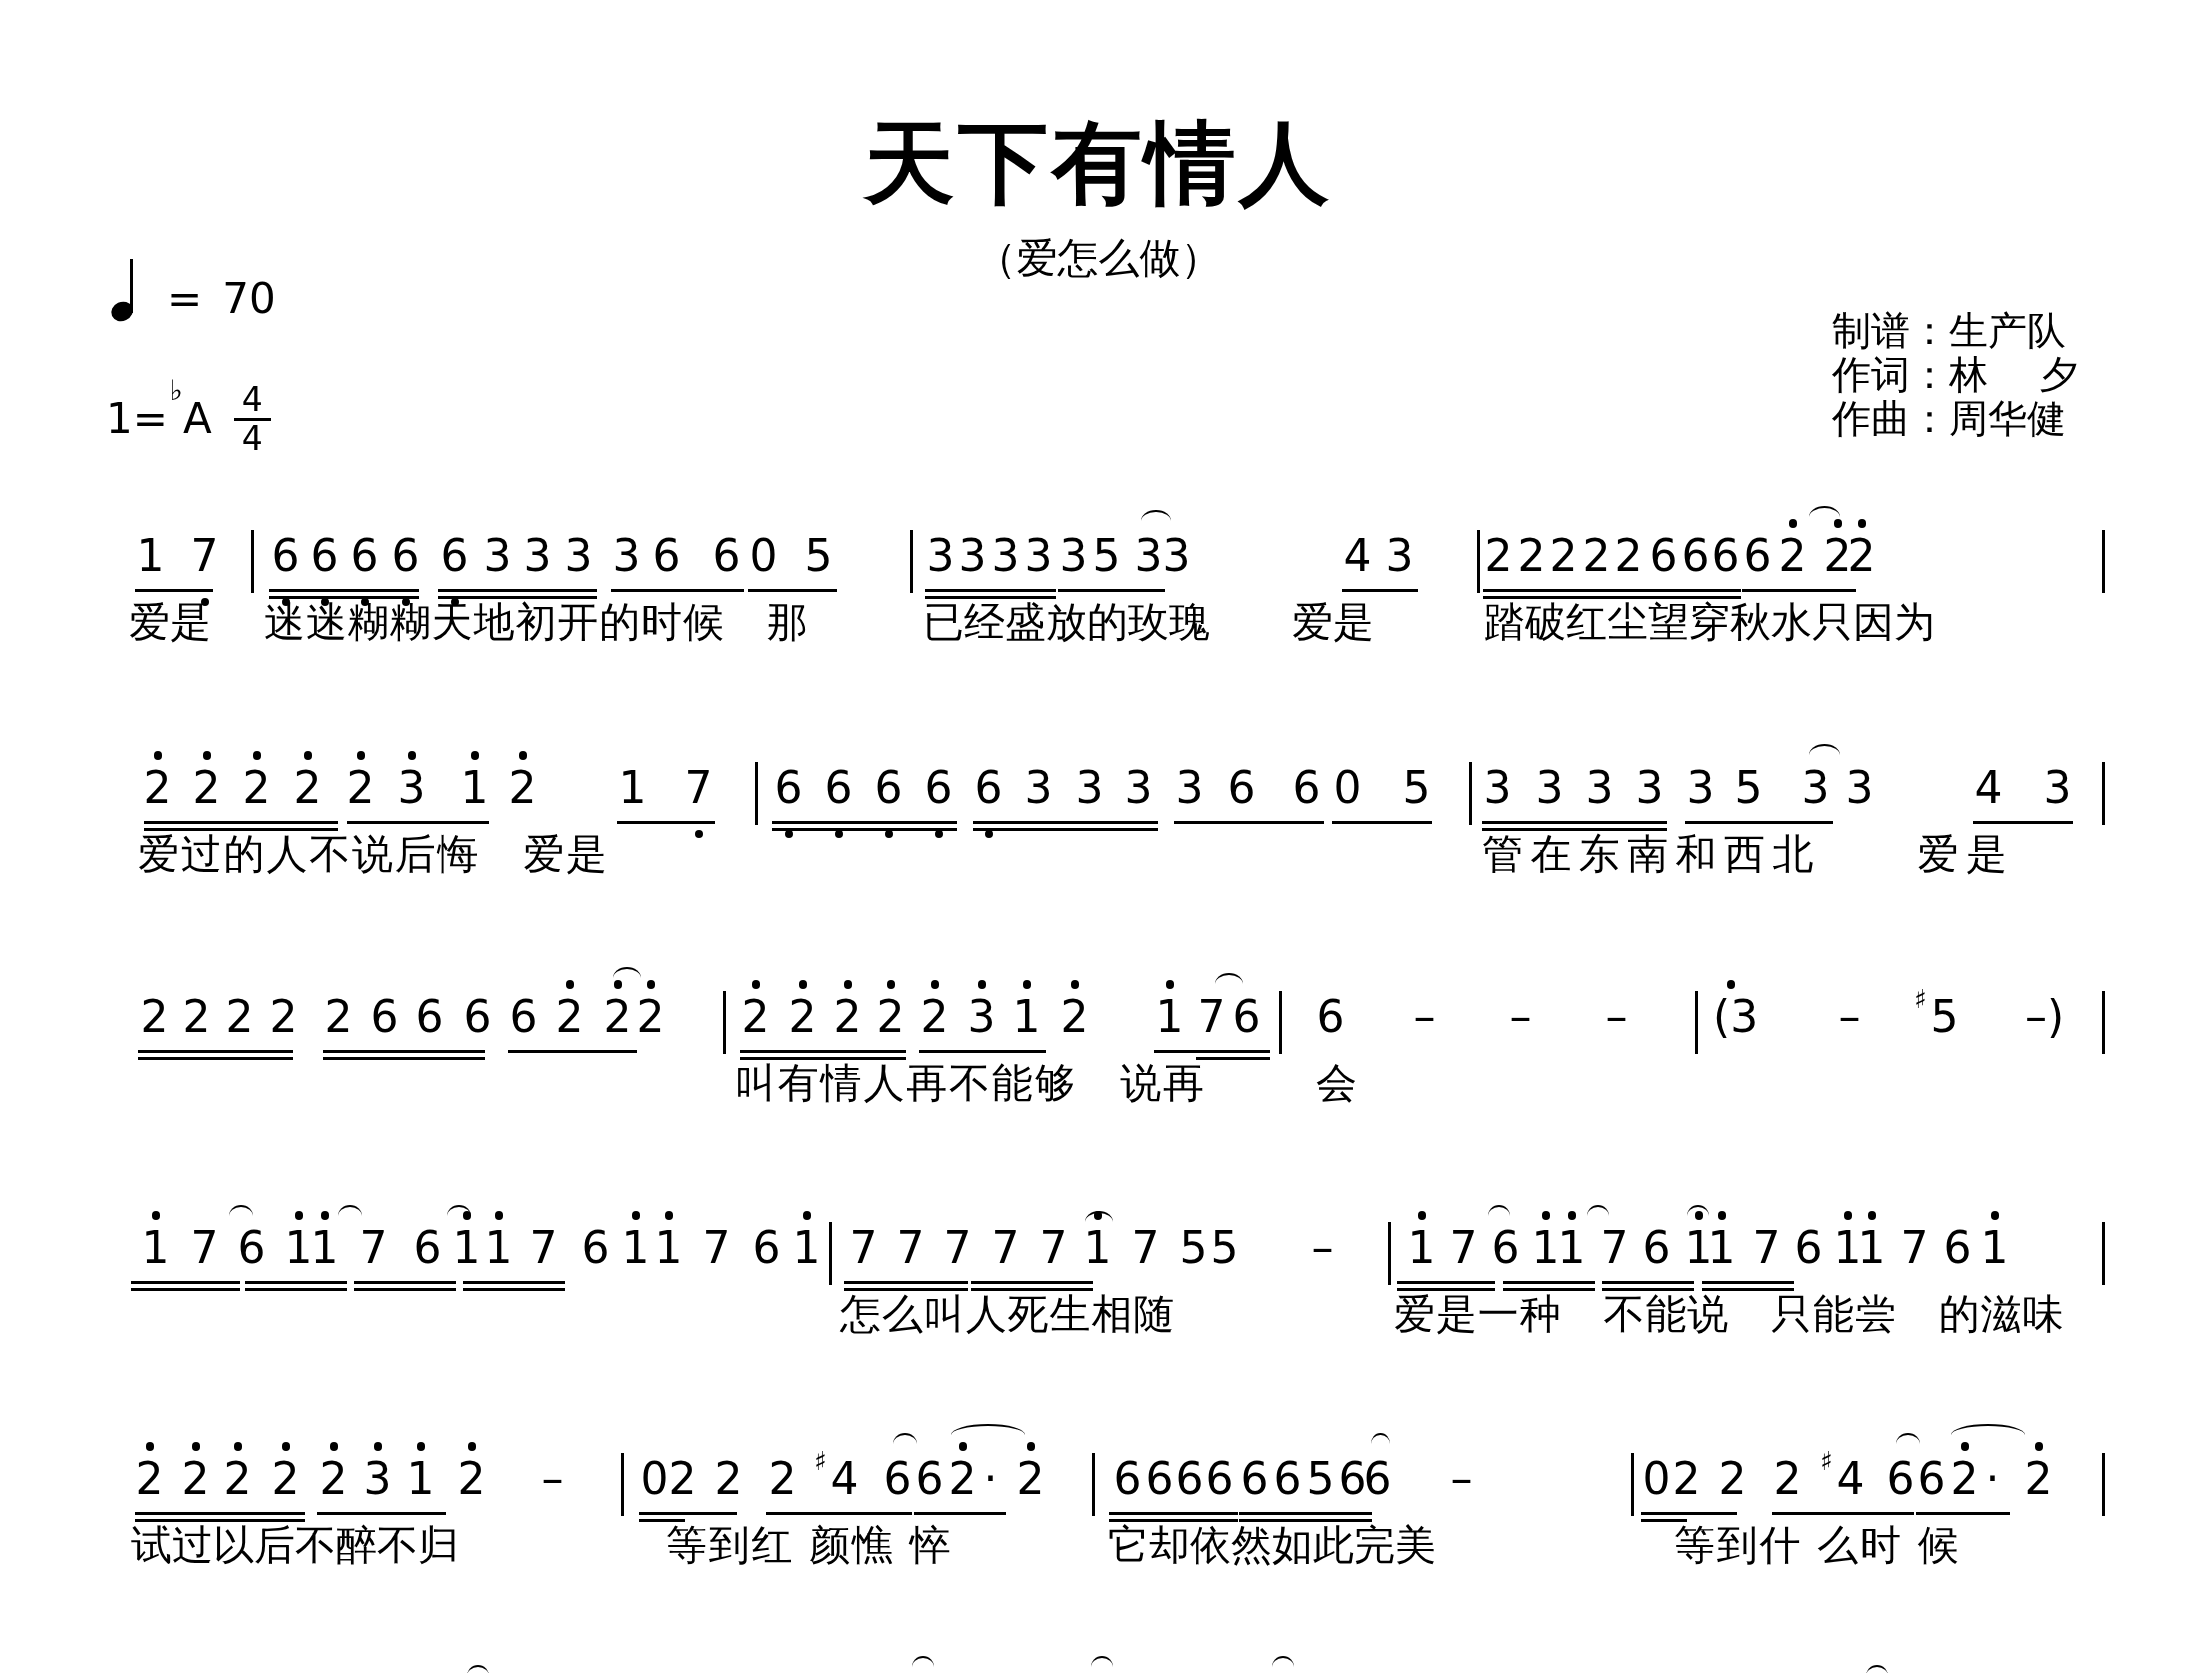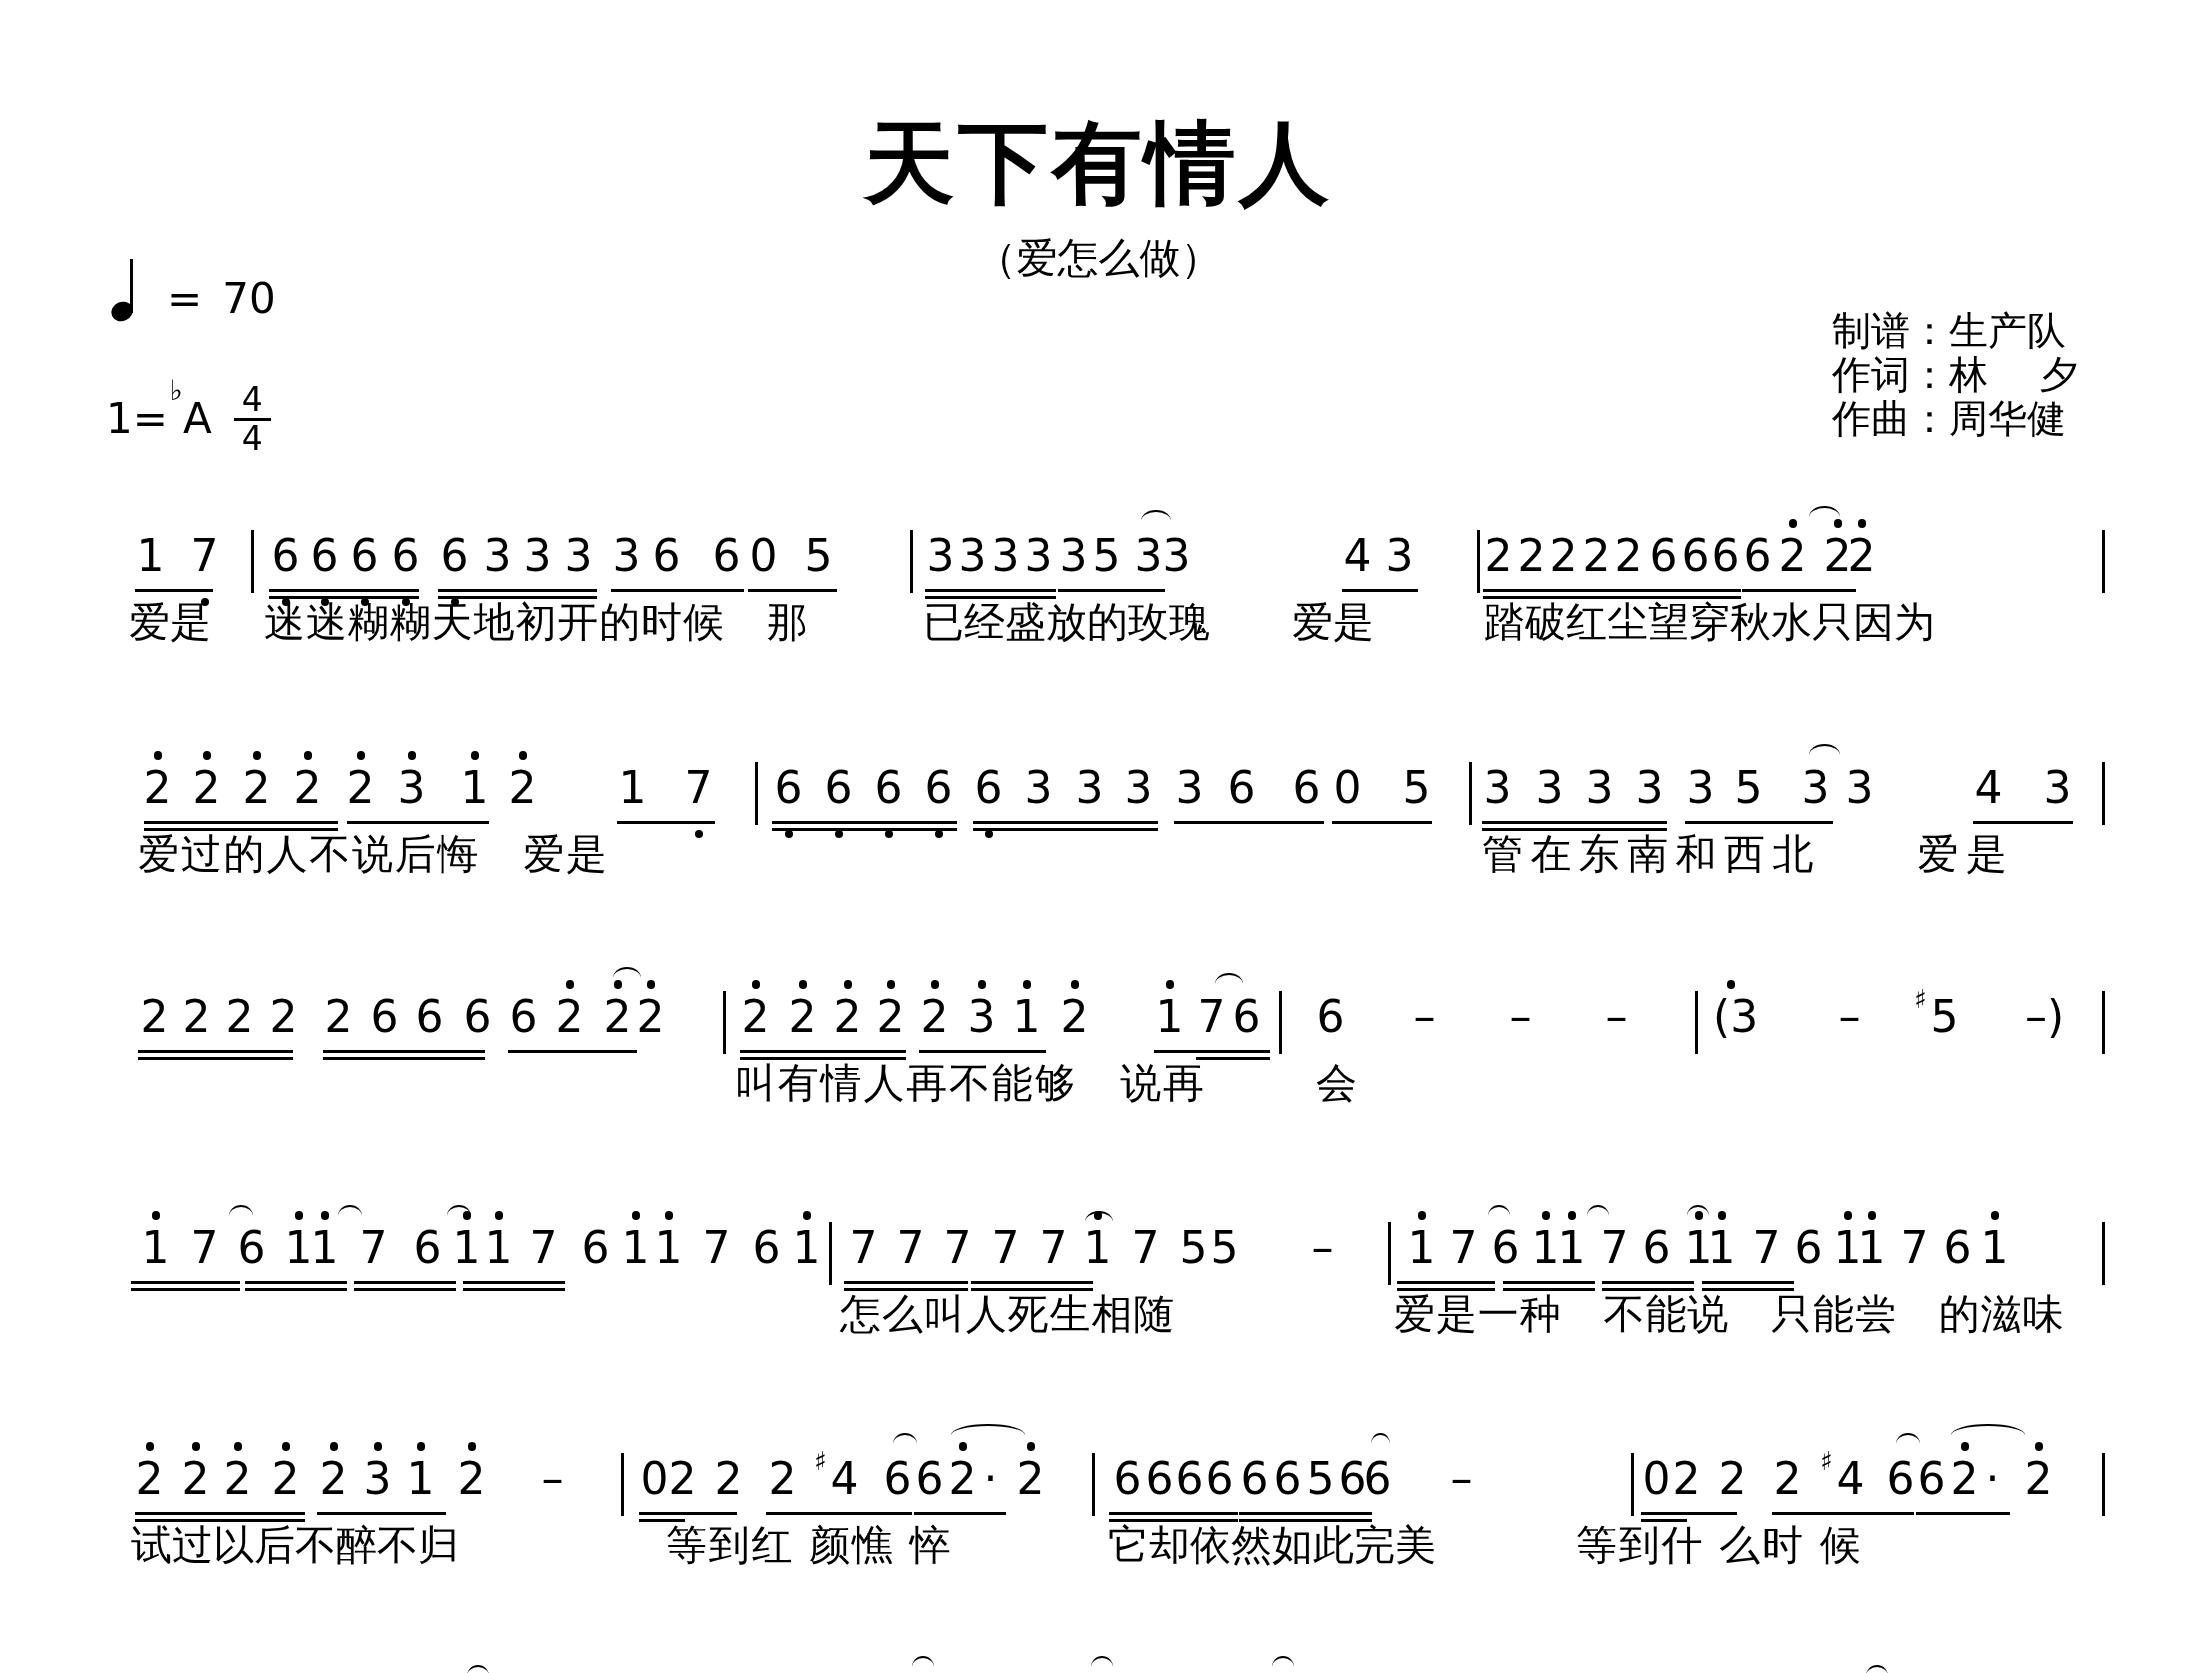--- a/index.html
+++ b/index.html
@@ -265,21 +265,21 @@
   <div class="beam" style="left:1772px;width:142px;top:83px;"></div>
   <div class="beam" style="left:1916px;width:94px;top:83px;"></div>
   <div class="slur" style="left:893px;width:24px;top:3.7px;"></div>
   <div class="slur" style="left:951px;width:74px;top:-5.5px;"></div>
   <div class="slur" style="left:1371px;width:18.5px;top:3.7px;"></div>
   <div class="slur" style="left:1896px;width:24px;top:3.7px;"></div>
   <div class="slur" style="left:1951px;width:74px;top:-5.5px;"></div>
   <div class="lyrics" style="left:131px">试过以后不醉不归</div>
   <div class="lyrics" style="left:666px;letter-spacing:1.8px">等到红 颜憔 悴</div>
   <div class="lyrics" style="left:1108px">它却依然如此完美</div>
-  <div class="lyrics" style="left:1576px;letter-spacing:1.8px">等到什 么时 候</div>
+  <div class="lyrics" style="left:1674px;letter-spacing:1.8px">等到什 么时 候</div>
 </div>
 
 <div class="system" style="top:1652px;">
   <div class="slur" style="left:467px;width:22px;top:13px;"></div>
   <div class="slur" style="left:912px;width:22px;top:3.7px;"></div>
   <div class="slur" style="left:1091px;width:22px;top:3.7px;"></div>
   <div class="slur" style="left:1272px;width:22px;top:3.7px;"></div>
   <div class="slur" style="left:1866px;width:22px;top:13px;"></div>
 
 </div>

